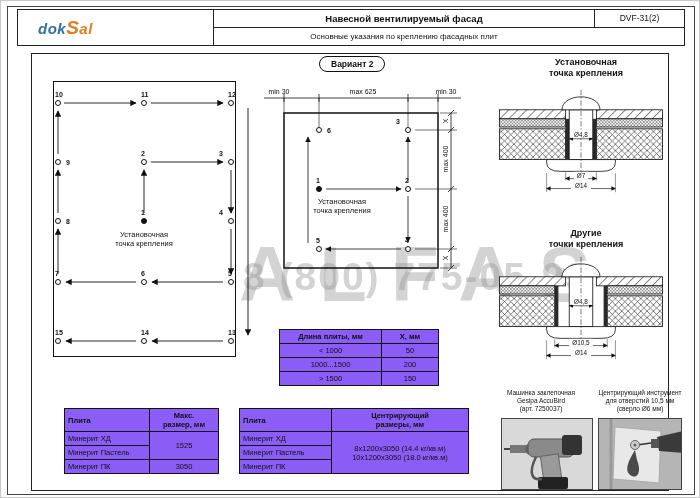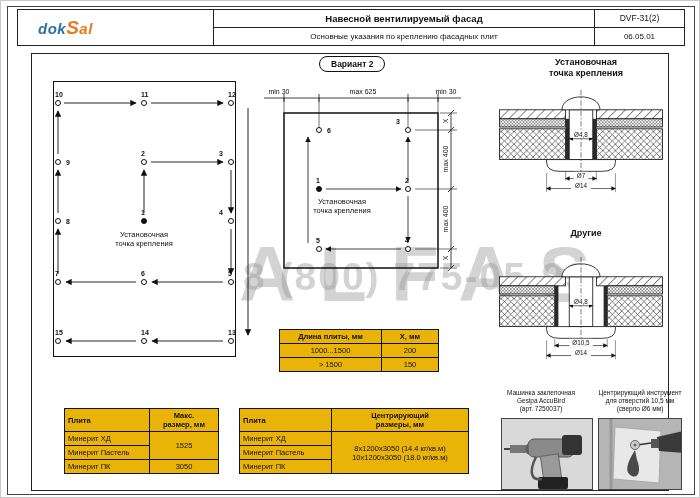--- a/index.html
+++ b/index.html
@@ -33,21 +33,21 @@
   .ptn.a{bottom:7px;left:-1px;}
   .ptn.r{left:10px;top:-1px;}
   .ptn.l{right:10px;bottom:7px;}
   .anchor-label{position:absolute;font-size:7.5px;line-height:9px;text-align:center;color:#111;}
   .dlab{position:absolute;font-size:7px;top:2px;text-align:center;line-height:1;}
   .vlab{position:absolute;font-size:7px;white-space:nowrap;transform:translate(-50%,-50%) rotate(-90deg);line-height:1;}
   .badge{left:318px;top:55px;border:1.5px solid #111;border-radius:10px;padding:2px 11px;
          font-size:8.5px;font-weight:bold;background:#fff;}
   .rheading{position:absolute;font-size:9px;font-weight:bold;text-align:center;line-height:11px;}
   
-  .dtable{position:absolute;border-collapse:collapse;font-size:7.5px;background:#eab308;border:1.5px solid #111;}
+  .dtable{position:absolute;border-collapse:collapse;font-size:7.5px;background:#8b5cf6;border:1.5px solid #111;}
   .dtable th,.dtable td{border:1px solid #111;padding:2px 3px;text-align:center;color:#111;line-height:9px;}
   .dtable th{font-weight:bold;border-bottom:1.5px solid #111;}
   .dtable .tl{text-align:left;}
   
   .tool-caption{position:absolute;font-size:6.5px;line-height:8px;text-align:center;color:#111;}
   .tool-img{position:absolute;border:1px solid #444;box-sizing:border-box;overflow:hidden;background:#d9d9d9;}
   svg{display:block;}
   svg text{font-family:"Liberation Sans",sans-serif;}
 </style>
 </head>
@@ -77,21 +77,20 @@
 
   <div class="abs page-border"></div>
 
   <div class="abs header">
     <div class="hcell logo-cell">
       <span class="logo"><span class="l-dok">dok</span><span class="l-s">S</span><span class="l-al">al</span></span>
     </div>
     <div class="hcell title-cell">Навесной вентилируемый фасад</div>
     <div class="hcell code-cell">DVF-31(2)</div>
     <div class="hcell subtitle-cell">Основные указания по креплению фасадных плит</div>
-    <div class="hcell date-cell">06.05.01</div>
   </div>
 
   <div class="abs main-box"></div>
 
   <div class="abs wm-brand">ALFAS</div>
   <div class="abs wm-phone">8 (800) 775-05-93</div>
 
   <div class="diagram" id="left-diagram" style="left:45px;top:75px;width:215px;height:290px;">
     <div class="plate-rect" style="left:7px;top:5px;width:183px;height:276px;"></div>
     <svg width="215" height="290" viewBox="0 0 215 290" style="position:absolute;left:0;top:0;">
@@ -223,20 +222,24 @@
         <col style="width:102px">
         <col>
       </colgroup>
     <thead>
       <tr>
         <th>Длина плиты, мм</th>
         <th>X, мм</th>
       </tr>
     </thead>
     <tbody>
+      <tr>
+          <td>&lt; 1000</td>
+          <td>50</td>
+        </tr>
       <tr>
           <td>1000...1500</td>
           <td>200</td>
         </tr>
       <tr>
           <td>&gt; 1500</td>
           <td>150</td>
         </tr>
     </tbody>
   </table>
@@ -271,20 +274,21 @@
     <rect x="84" y="48" width="22" height="8" fill="#fff" stroke="none"></rect>
     <text x="95" y="55" font-size="7" text-anchor="middle" fill="#111">Ø4,8</text>
     <rect x="87" y="93.5" width="16" height="8" fill="#fff" stroke="none"></rect>
     <text x="95" y="100" font-size="7" text-anchor="middle" fill="#111">Ø7</text>
     <rect x="84" y="104.5" width="22" height="8" fill="#fff" stroke="none"></rect>
     <text x="95" y="111" font-size="7" text-anchor="middle" fill="#111">Ø14</text>
   </svg>
 
   <div class="rheading" style="left:500px;top:227px;width:170px;">
     <div>Другие</div>
+    <div>точки крепления</div>
   </div>
 
   <svg class="abs" style="left:494px;top:253px;" width="172" height="118" viewBox="0 0 190 130">
     <g stroke="#111" stroke-width="0.9">
       <rect x="5" y="25" width="73" height="10" fill="url(#pD)"></rect>
       <rect x="112" y="25" width="73" height="10" fill="url(#pD)"></rect>
       <rect x="5" y="35" width="61" height="9" fill="url(#pXf)"></rect>
       <rect x="124" y="35" width="61" height="9" fill="url(#pXf)"></rect>
       <rect x="5" y="46" width="61" height="34" fill="url(#pXc)"></rect>
       <rect x="124" y="46" width="61" height="34" fill="url(#pXc)"></rect>

